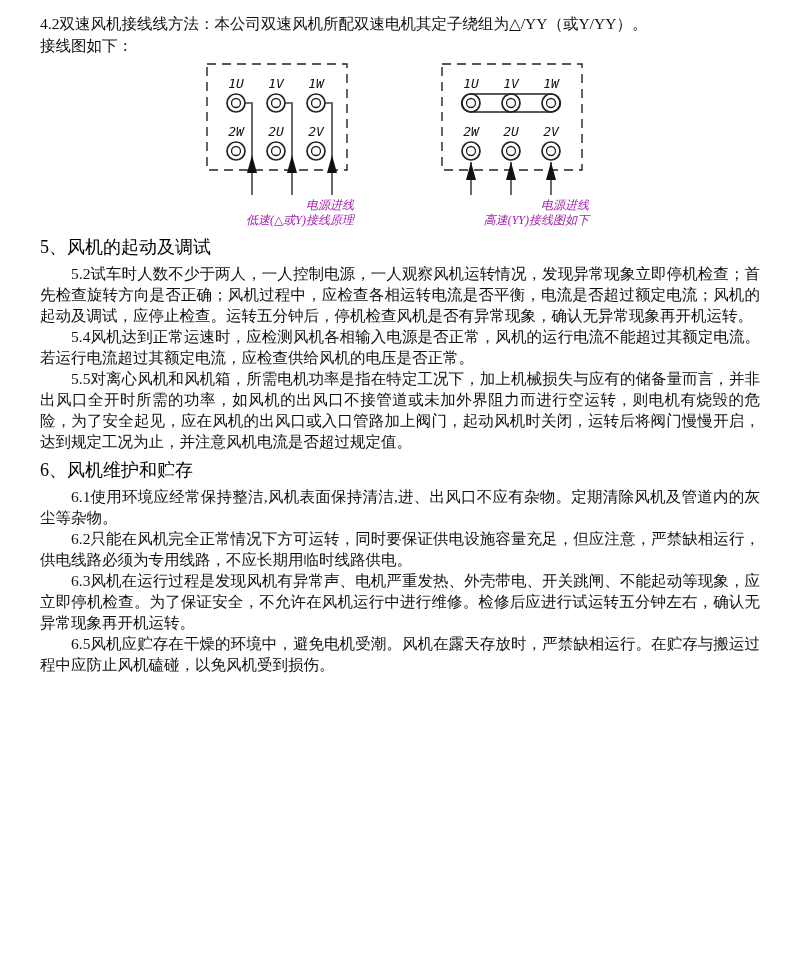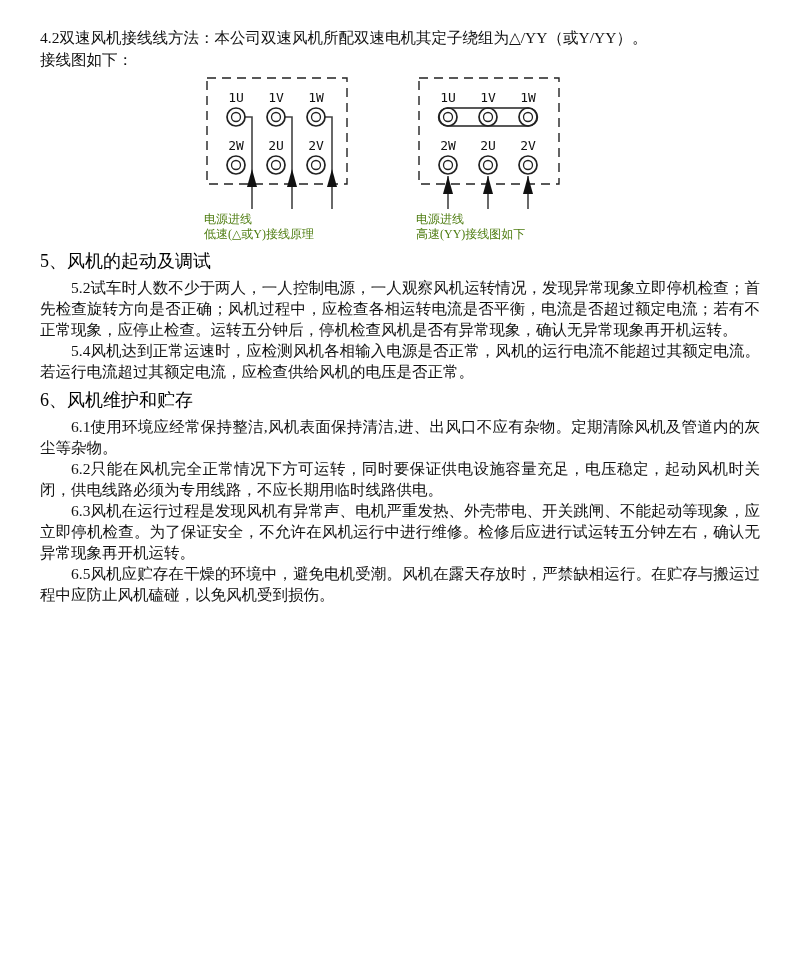--- a/index.html
+++ b/index.html
@@ -1,20 +1,20 @@
 <!DOCTYPE html>
 <html><head>
 <meta charset="utf-8">
 <style>
   html,body { margin:0; padding:0; background:#ffffff; }
   .page {
     position:relative;
     width:800px; height:861px;
     box-sizing:border-box;
-    padding:27px 40px 0 40px;
+    padding:13px 40px 0 40px;
     background:#ffffff;
     color:#111111;
     font-family:"Liberation Serif","DejaVu Serif",serif;
     overflow:hidden;
   }
   .para {
     margin:0;
     font-size:15.5px;
     line-height:21px;
     text-align:justify;
@@ -25,30 +25,31 @@
   .blk { display:block; }
   h2.sec {
     margin:7px 0 5px 0;
     font-size:18px;
     line-height:22px;
     font-weight:normal;
     color:#000;
   }
   .diagrams {
     display:flex;
-    gap:62px;
+    gap:85px;
     margin:5px 0 8px 164px;
+    font-style:italic;
   }
   figure.diagram { margin:0; width:150px; }
   figcaption {
     margin-top:1px;
     font-size:12px;
     line-height:15px;
-    text-align:left;
-    color:#4d7c0f;
+    text-align:right;
+    color:#a21caf;
     white-space:nowrap;
   }
   svg.wiring { display:block; }
   svg.wiring text {
     font-family:"DejaVu Sans Mono","Liberation Mono",monospace;
     font-size:13px;
     fill:#111;
   }
   .dbox { fill:none; stroke:#222; stroke-width:1.4; stroke-dasharray:9 6; }
   .ring-o { fill:none; stroke:#222; stroke-width:1.7; }
@@ -174,22 +175,23 @@
       <figcaption>
         <div>电源进线</div>
         <div>高速(YY)接线图如下</div>
       </figcaption>
     </figure>
 
   </div>
 
 
   <h2 class="sec">5、风机的起动及调试</h2>
-  <p class="para indent">5.2试车时人数不少于两人，一人控制电源，一人观察风机运转情况，发现异常现象立即停机检查；首先检查旋转方向是否正确；风机过程中，应检查各相运转电流是否平衡，电流是否超过额定电流；若有不正常现象，应停止检查。运转五分钟后，停机检查风机是否有异常现象，确认无异常现象再开机运转。</p>
+  <p class="para indent">5.2试车时人数不少于两人，一人控制电源，一人观察风机运转情况，发现异常现象立即停机检查；首先检查旋转方向是否正确；风机过程中，应检查各相运转电流是否平衡，电流是否超过额定电流；风机的起动及调试，应停止检查。运转五分钟后，停机检查风机是否有异常现象，确认无异常现象再开机运转。</p>
   <p class="para indent">5.4风机达到正常运速时，应检测风机各相输入电源是否正常，风机的运行电流不能超过其额定电流。若运行电流超过其额定电流，应检查供给风机的电压是否正常。</p>
+  <p class="para indent">5.5对离心风机和风机箱，所需电机功率是指在特定工况下，加上机械损失与应有的储备量而言，并非出风口全开时所需的功率，如风机的出风口不接管道或未加外界阻力而进行空运转，则电机有烧毁的危险，为了安全起见，应在风机的出风口或入口管路加上阀门，起动风机时关闭，运转后将阀门慢慢开启，达到规定工况为止，并注意风机电流是否超过规定值。</p>
 
   <h2 class="sec">6、风机维护和贮存</h2>
   <p class="para indent">6.1使用环境应经常保持整洁,风机表面保持清洁,进、出风口不应有杂物。定期清除风机及管道内的灰尘等杂物。</p>
-  <p class="para indent">6.2只能在风机完全正常情况下方可运转，同时要保证供电设施容量充足，电压稳定，起动风机时关闭，供电线路必须为专用线路，不应长期用临时线路供电。</p>
+  <p class="para indent">6.2只能在风机完全正常情况下方可运转，同时要保证供电设施容量充足，但应注意，严禁缺相运行，供电线路必须为专用线路，不应长期用临时线路供电。</p>
   <p class="para indent">6.3风机在运行过程是发现风机有异常声、电机严重发热、外壳带电、开关跳闸、不能起动等现象，应立即停机检查。为了保证安全，不允许在风机运行中进行维修。检修后应进行试运转五分钟左右，确认无异常现象再开机运转。</p>
   <p class="para indent">6.5风机应贮存在干燥的环境中，避免电机受潮。风机在露天存放时，严禁缺相运行。在贮存与搬运过程中应防止风机磕碰，以免风机受到损伤。</p>
 
 </div>
 
 </body></html>

